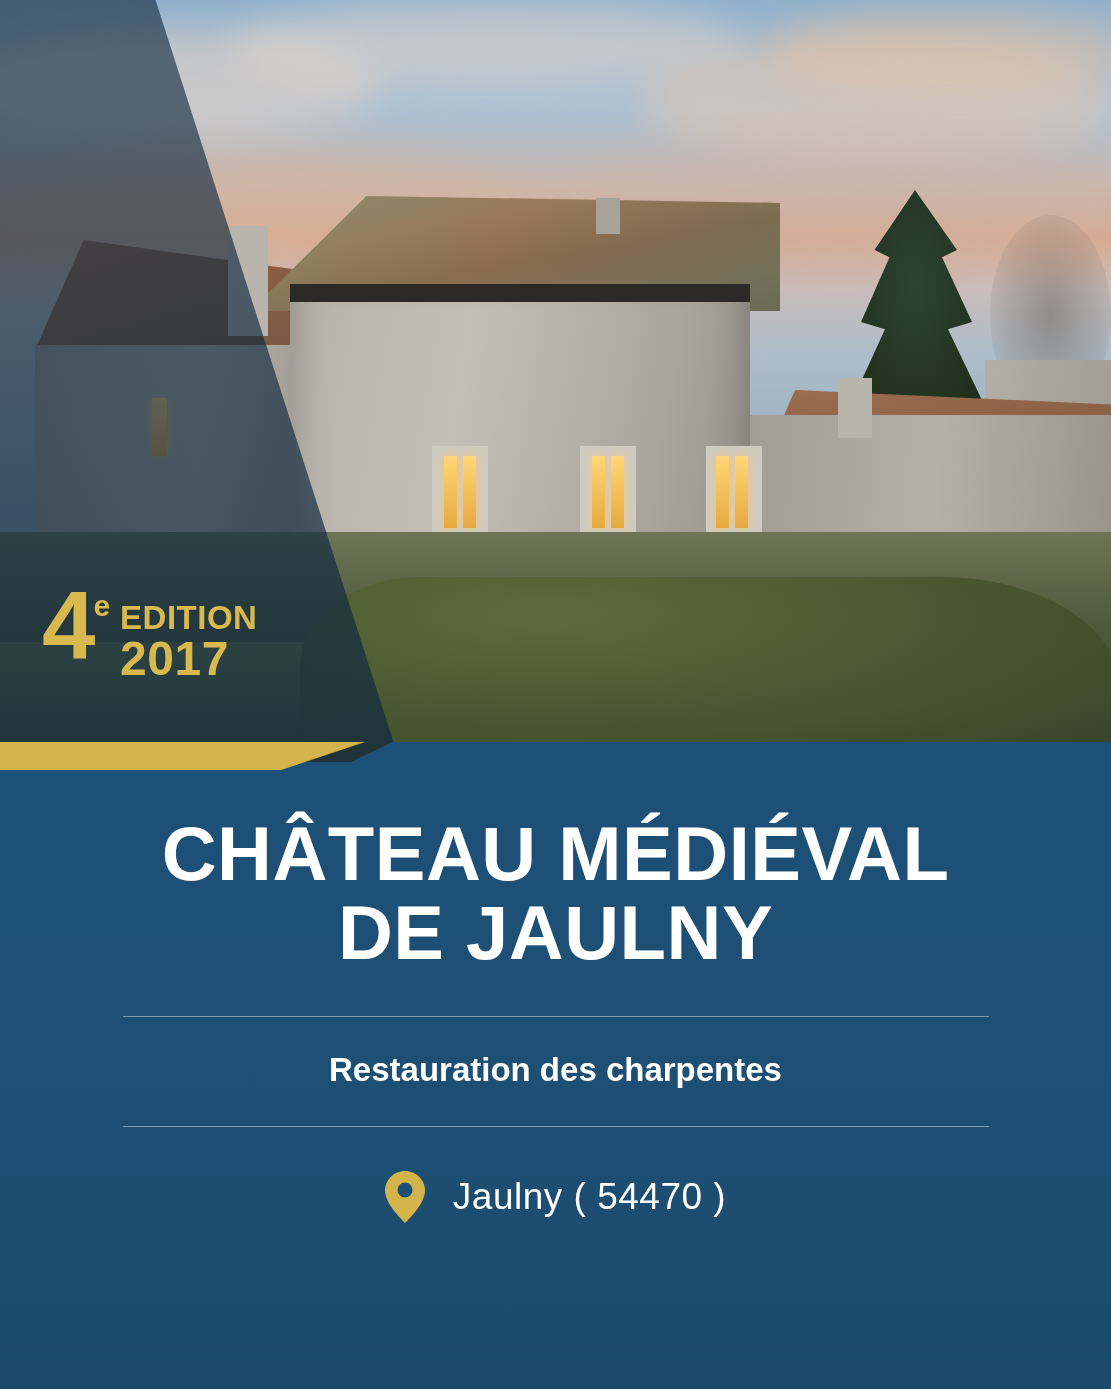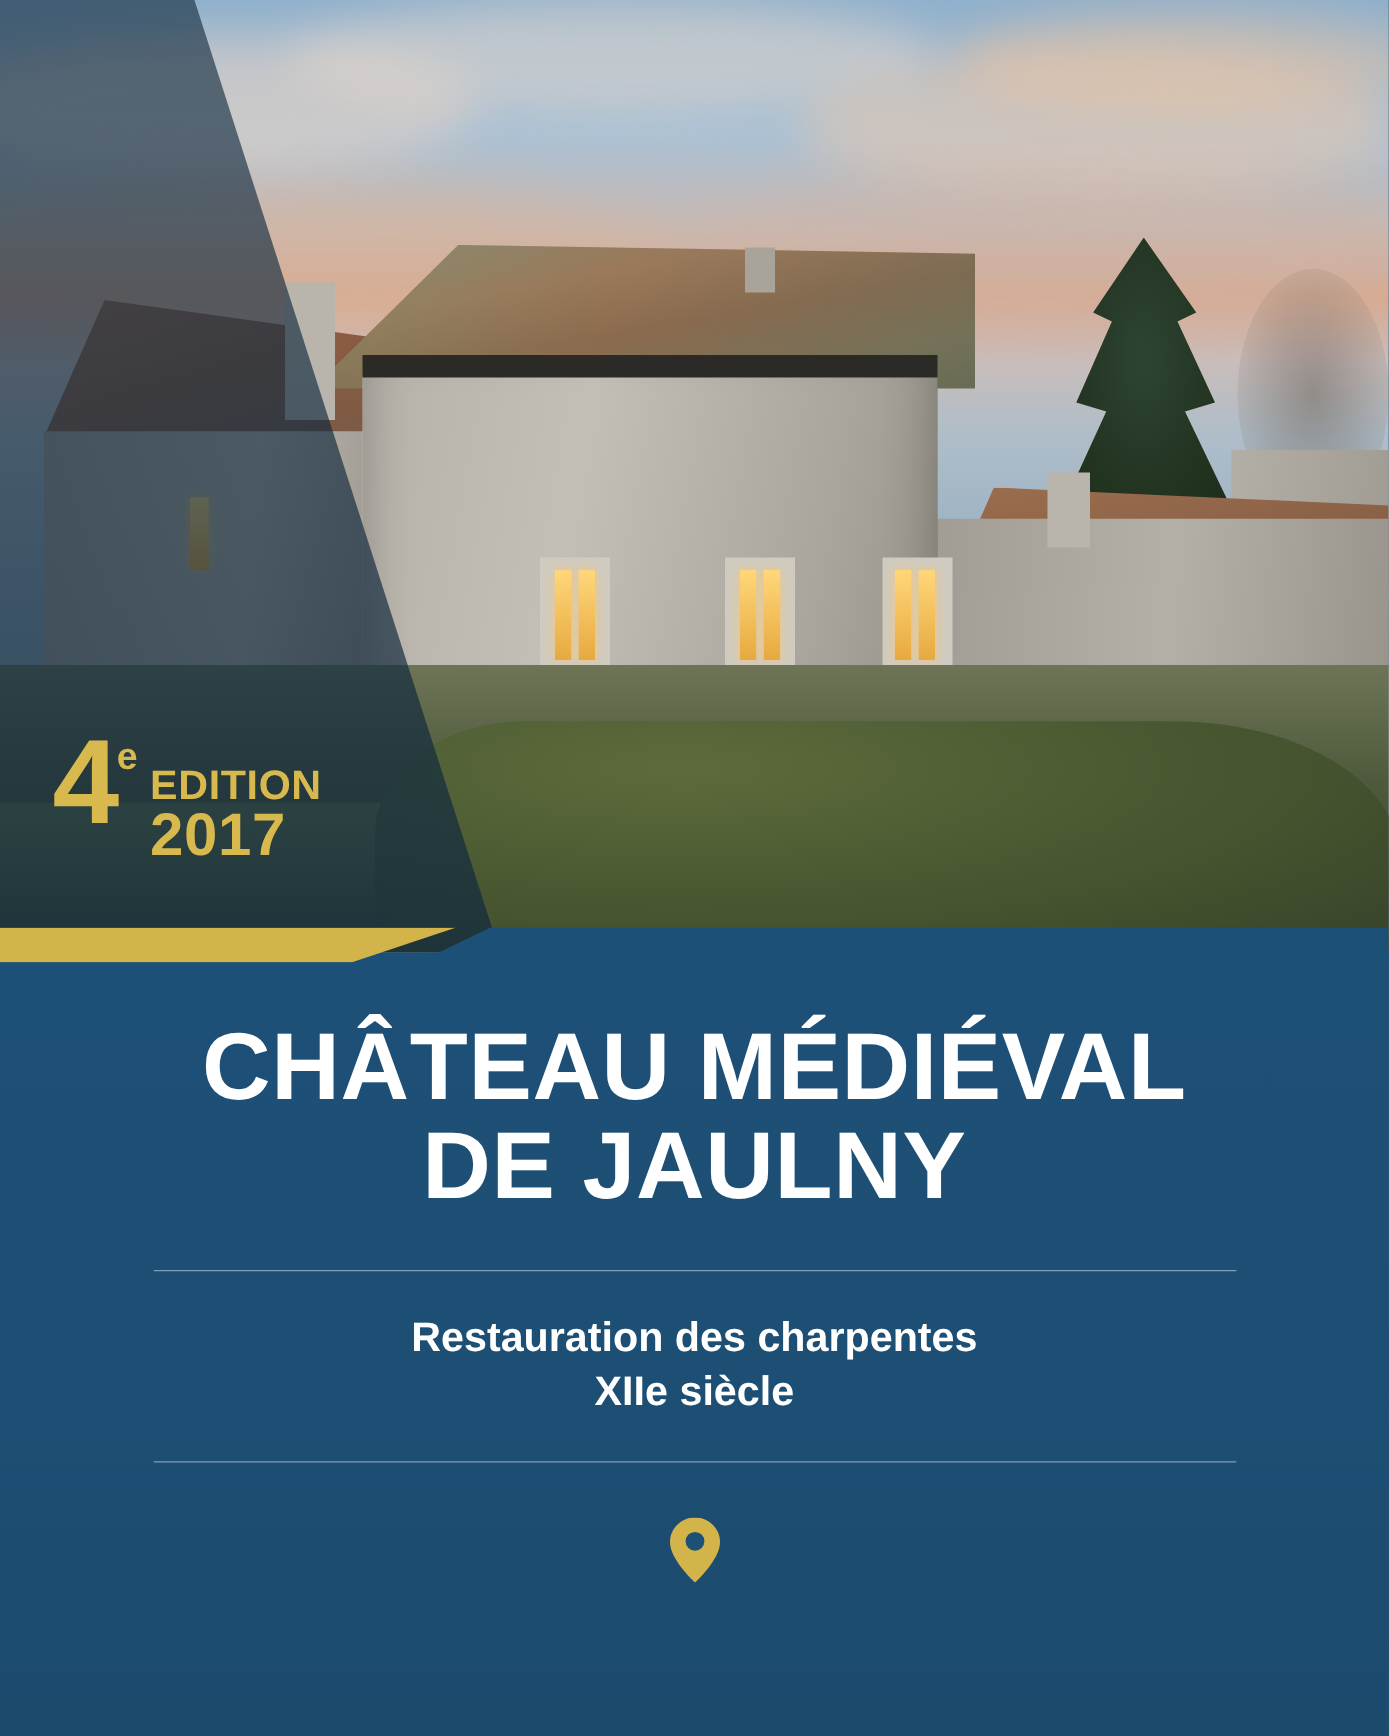--- a/index.html
+++ b/index.html
@@ -162,21 +162,21 @@
     color:#d8b94e;
     z-index:5;
   }
   .badge-num {
     font-size:96px; font-weight:bold; line-height:.86;
     letter-spacing:-2px;
   }
   .badge-sup {
     font-size:30px; font-weight:bold; line-height:1; margin-top:6px;
   }
-  .badge-right { margin-left:10px; margin-top:26px; }
+  .badge-right { margin-left:10px; margin-top:16px; }
   .badge-edition {
     font-size:33px; font-weight:bold; letter-spacing:.5px; line-height:1;
   }
   .badge-year {
     font-size:48px; font-weight:bold; letter-spacing:.5px; line-height:1.05;
   }
 
   
   .panel {
     position:absolute; left:0; top:762px; width:1111px; height:627px;
@@ -322,28 +322,28 @@
 
     <div class="title">
       <span>CHÂTEAU MÉDIÉVAL</span>
       <span class="l2">DE JAULNY</span>
     </div>
 
     <div class="rule"></div>
 
     <div class="subtitle">
       <div>Restauration des charpentes</div>
-      <div>XIIe siècle</div>
     </div>
 
     <div class="rule rule2"></div>
 
     <div class="location">
       <span class="pin">
         <svg viewBox="0 0 40 52" width="40" height="52" aria-hidden="true">
           <path d="M20 0C9 0 0 8.8 0 19.6 0 34 20 52 20 52s20-18 20-32.4C40 8.8 31 0 20 0z" fill="#d3b44b"></path>
           <circle cx="20" cy="19" r="7.5" fill="#1d5077"></circle>
         </svg>
       </span>
+      <span class="loc-text">Jaulny ( 54470 )</span>
     </div>
 
   </div>
 </div>
 
 </body></html>

